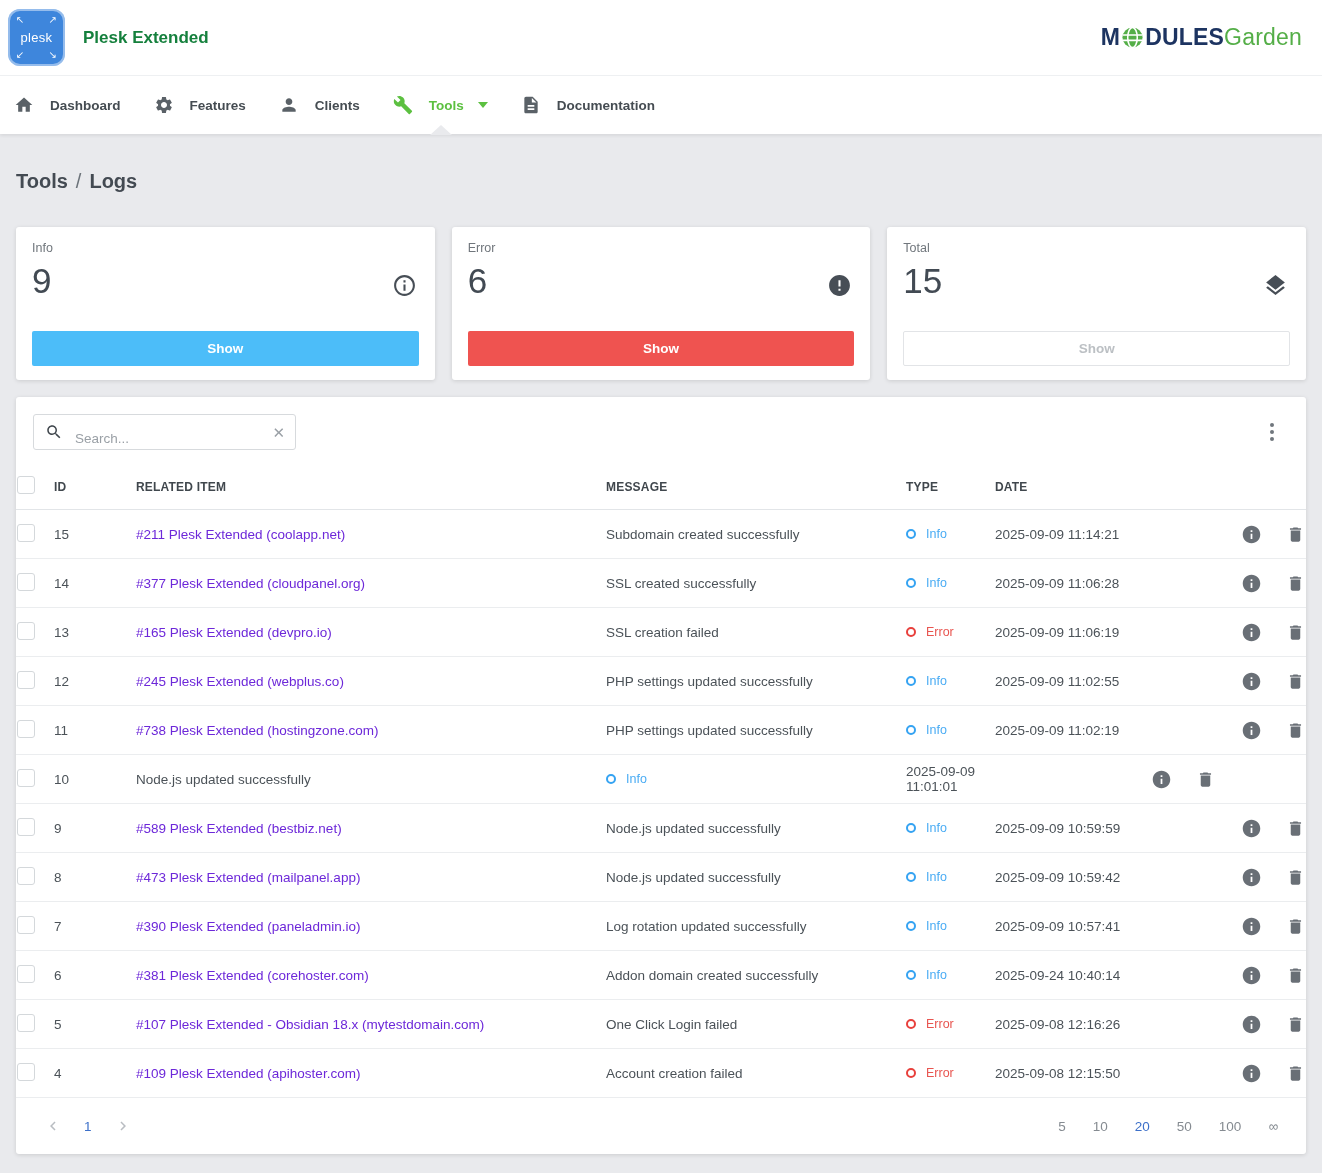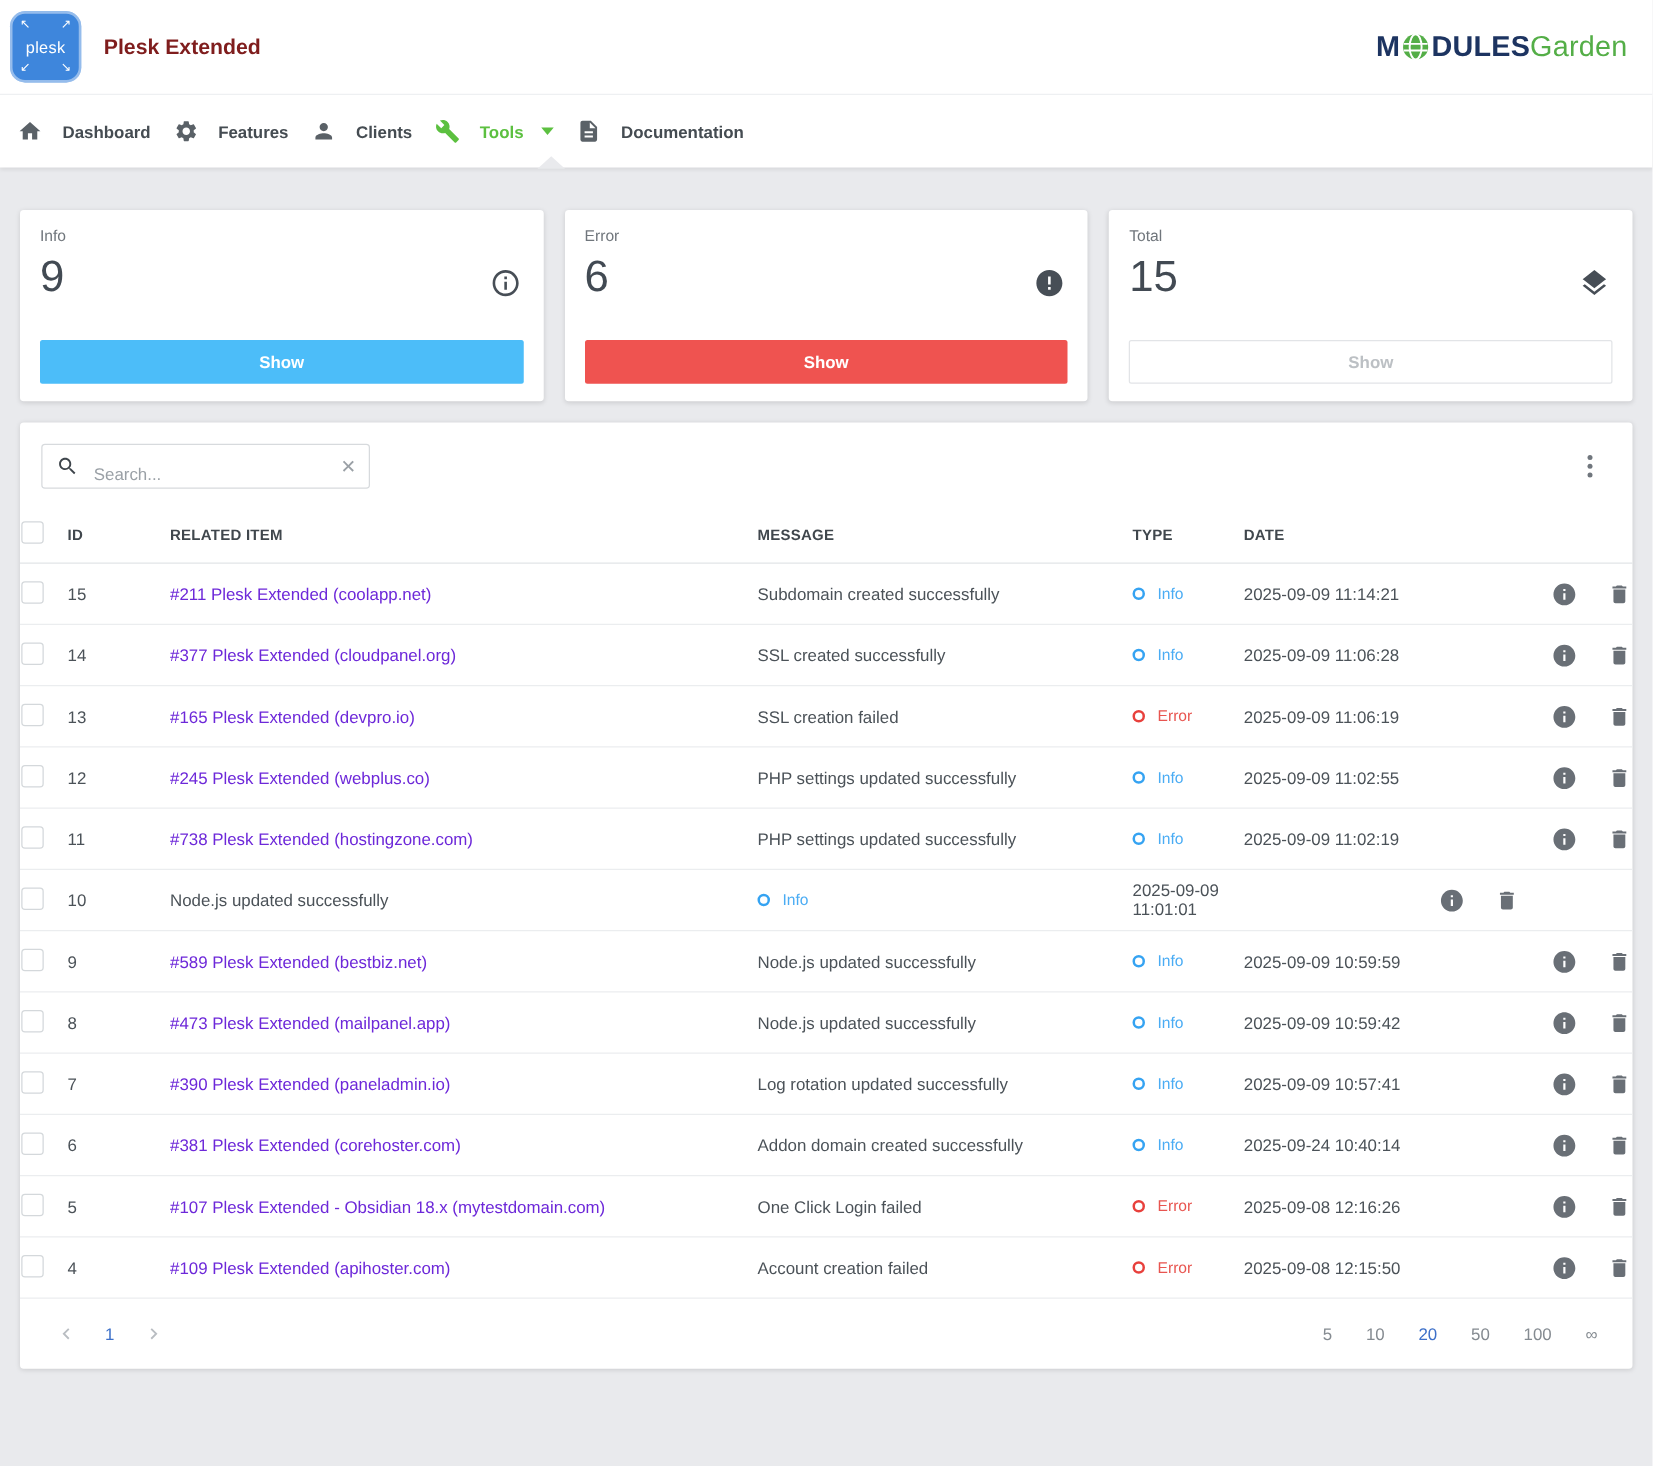--- a/index.html
+++ b/index.html
@@ -5,29 +5,29 @@
   * { margin:0; padding:0; box-sizing:border-box; }
   html,body { width:1322px; height:1173px; overflow:hidden; }
   body { background:#e9eaed; font-family:"Liberation Sans","DejaVu Sans",sans-serif; color:#4b5258; }
 
   
   .app-header { background:#fff; height:76px; display:flex; align-items:center; padding:0 20px 0 8px; border-bottom:1px solid #eef0f2; }
   .plesk-logo { width:57px; height:57px; background:#3e86dc; border-radius:12px; position:relative; box-shadow:inset 0 0 0 2px rgba(255,255,255,.45); flex:0 0 auto; }
   .plesk-logo .ptxt { position:absolute; top:50%; left:50%; transform:translate(-50%,-52%); color:#fff; font-size:13px; letter-spacing:.3px; }
   .plesk-logo .arr { position:absolute; color:#fff; font-size:10px; line-height:1; }
   .arr.tl{ top:6px; left:8px; } .arr.tr{ top:6px; right:8px; } .arr.bl{ bottom:6px; left:8px; } .arr.br{ bottom:6px; right:8px; }
-  .app-title { font-size:17px; font-weight:700; color:#7f1d1d; margin-left:18px; }
+  .app-title { font-size:17px; font-weight:700; color:#15803d; margin-left:18px; }
   .brand { margin-left:auto; display:flex; align-items:center; font-size:23px; letter-spacing:.2px; }
   .brand .b-navy { color:#1d3461; font-weight:800; }
   .brand .b-green { color:#54ae47; font-weight:400; }
   .brand svg { margin:0 1px; display:block; }
 
   
   .nav { background:#fff; height:58px; display:flex; align-items:center; padding:0 14px; box-shadow:0 2px 3px rgba(0,0,0,.07); position:relative; }
-  .nav-item { display:flex; align-items:center; margin-right:18px; cursor:pointer; }
+  .nav-item { display:flex; align-items:center; margin-right:33px; cursor:pointer; }
   .nav-item svg { width:20px; height:20px; fill:#5a6167; }
   .nav-item .nav-label { margin-left:16px; font-size:13.5px; font-weight:700; color:#454c52; }
   .nav-item.active svg { fill:#5cc040; }
   .nav-item.active .nav-label { color:#5cc040; }
   .nav-caret { width:0; height:0; border-left:5px solid transparent; border-right:5px solid transparent; border-top:6px solid #5cc040; margin-left:14px; }
   .nav-notch { position:absolute; left:430px; bottom:-1px; width:0; height:0; border-left:11px solid transparent; border-right:11px solid transparent; border-bottom:10px solid #e9eaed; }
 
   
   .content { padding:0 16px; }
   .breadcrumb { margin-top:36px; font-size:20px; font-weight:600; color:#434a52; }
@@ -136,20 +136,23 @@
     <svg viewBox="0 0 24 24">
         <path d="M14 2H6c-1.1 0-1.99.9-1.99 2L4 20c0 1.1.89 2 1.99 2H18c1.1 0 2-.9 2-2V8l-6-6zm2 16H8v-2h8v2zm0-4H8v-2h8v2zm-3-5V3.5L18.5 9H13z"></path>
       </svg>
     <span class="nav-label">Documentation</span>
   </div>
   <span class="nav-notch"></span>
 </div>
 
 <div class="content">
 
+  <div class="breadcrumb">
+    <span>Tools</span><span class="sep">/</span><span>Logs</span>
+  </div>
 
   <div class="cards">
     <div class="card">
       <div class="card-label">Info</div>
       <div class="card-value">9</div>
       <span class="card-icon">
         <svg viewBox="0 0 24 24">
             <path d="M11 7h2v2h-2zm0 4h2v6h-2zm1-9C6.48 2 2 6.48 2 12s4.48 10 10 10 10-4.48 10-10S17.52 2 12 2zm0 18c-4.41 0-8-3.59-8-8s3.59-8 8-8 8 3.59 8 8-3.59 8-8 8z"></path>
           </svg>
       </span>

